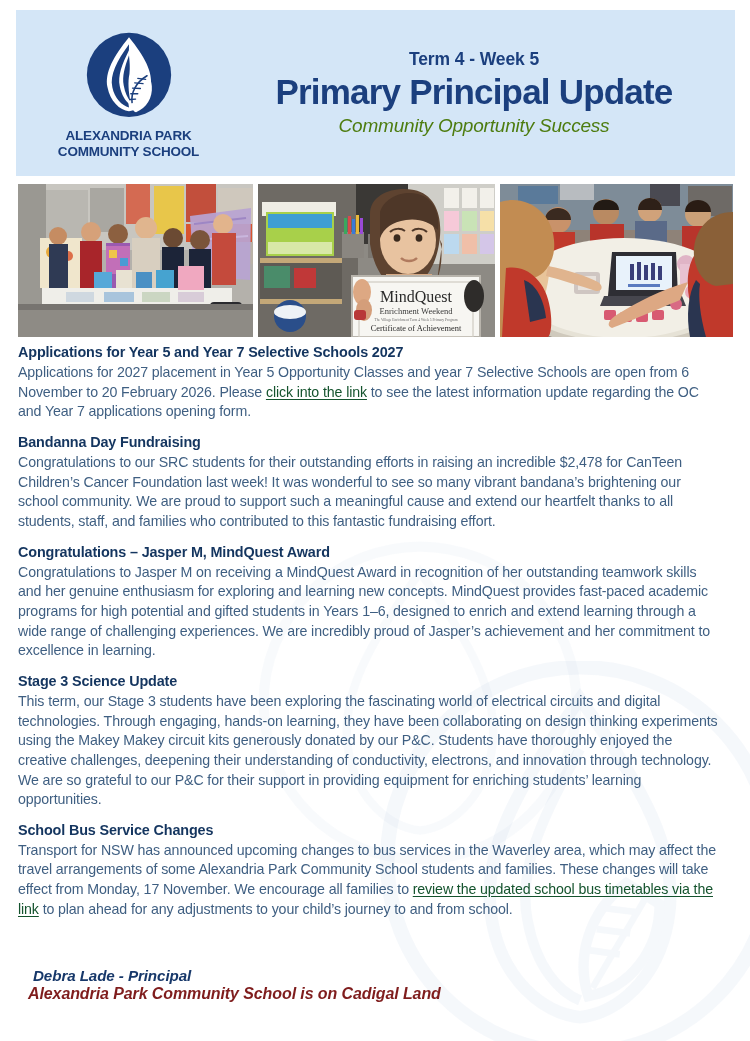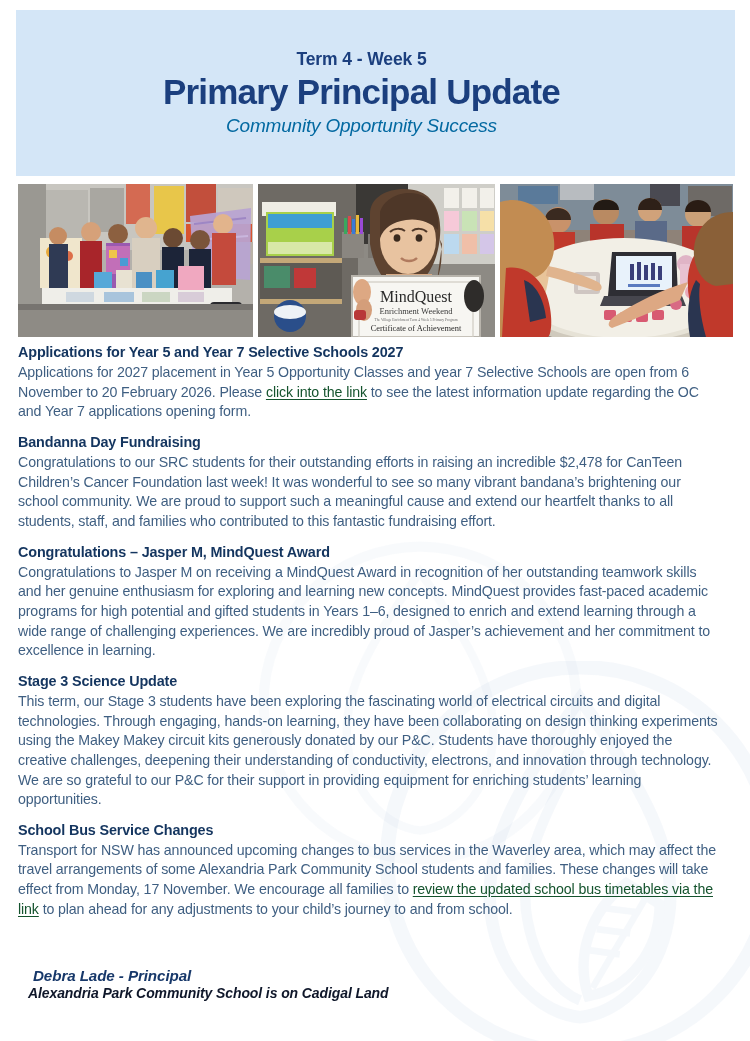--- a/index.html
+++ b/index.html
@@ -76,21 +76,21 @@
   }
   #banner-title {
     color: #1b3f7e;
     font-weight: bold;
     font-size: 35px;
     letter-spacing: -0.8px;
     line-height: 1.12;
     margin: 1px 0 4px 0;
   }
   #banner-tagline {
-    color: #0369a1;
+    color: #4d7c0f;
     font-style: italic;
     font-size: 19px;
     letter-spacing: -0.2px;
   }
 
   
   #photos {
     position: absolute;
     left: 18px; top: 184px;
     width: 715px; height: 186px;
@@ -146,24 +146,24 @@
   #sig-name {
     color: #17386a;
     font-weight: bold;
     font-style: italic;
     font-size: 15.2px;
     letter-spacing: -0.1px;
     padding-left: 5px;
     margin-bottom: 1px;
   }
   #sig-line {
-    color: #0f172a;
+    color: #7f1d1d;
     font-weight: bold;
     font-style: italic;
-    font-size: 14px;
+    font-size: 16px;
     letter-spacing: -0.1px;
   }
 </style>
 </head>
 <body>
 
 <svg id="watermark" viewBox="0 0 200 210">
   <circle cx="100" cy="95" r="92" fill="none" stroke="#5c88bd" stroke-width="7"></circle>
   <path d="M100 18 C70 60 52 92 58 124 C63 152 82 168 100 170 C118 168 137 152 142 124 C148 92 130 60 100 18 Z" fill="none" stroke="#5c88bd" stroke-width="6"></path>
   <path d="M100 42 C82 74 70 100 75 124 C79 146 90 158 100 162" fill="none" stroke="#5c88bd" stroke-width="5"></path>
@@ -178,20 +178,40 @@
 
 <svg id="watermark-2" viewBox="0 0 200 210">
   <circle cx="100" cy="95" r="92" fill="none" stroke="#5c88bd" stroke-width="6"></circle>
   <path d="M100 18 C70 60 52 92 58 124 C63 152 82 168 100 170 C118 168 137 152 142 124 C148 92 130 60 100 18 Z" fill="none" stroke="#5c88bd" stroke-width="5"></path>
 </svg>
 
 <div id="page">
 
   <div id="banner">
 
+    <div id="brand">
+      <svg id="logo-mark" viewBox="0 0 200 205">
+        <circle cx="100" cy="100" r="96" fill="#1b3f7e"></circle>
+        <path d="M100 14 C66 56 44 94 51 128 C57 160 79 180 100 183 C121 180 143 160 149 128 C156 94 134 56 100 14 Z" fill="#ffffff"></path>
+        <path d="M100 30 C72 68 56 100 62 128 C67 153 84 170 100 174 C97 150 90 124 95 98 C99 74 100 50 100 30 Z" fill="#1b3f7e"></path>
+        <path d="M100 44 C84 76 74 102 79 126 C83 146 92 160 101 166 C96 142 92 118 97 96 C100 78 100 58 100 44 Z" fill="#ffffff"></path>
+        <path d="M100 56 C90 82 84 104 88 124 C91 141 97 153 103 160 C99 138 97 116 101 98 C103 82 101 66 100 56 Z" fill="#1b3f7e"></path>
+        <path d="M141 102 C114 116 101 140 104 164 C106 178 111 184 116 185 C140 176 154 152 152 126 C151 112 147 104 141 102 Z" fill="#ffffff"></path>
+        <path d="M141 102 C116 117 104 140 107 163" fill="none" stroke="#1b3f7e" stroke-width="3.6" stroke-linecap="round"></path>
+        <g stroke="#1b3f7e" stroke-width="3" stroke-linecap="round" fill="none">
+          <path d="M138 110 L120 108"></path>
+          <path d="M132 120 L113 118"></path>
+          <path d="M126 131 L108 130"></path>
+          <path d="M120 143 L104 143"></path>
+          <path d="M115 155 L102 156"></path>
+        </g>
+      </svg>
+      <div id="brand-name">ALEXANDRIA PARK
+COMMUNITY SCHOOL</div>
+    </div>
 
     <div id="banner-text">
       <div id="term-line">Term 4 - Week 5</div>
       <div id="banner-title">Primary Principal Update</div>
       <div id="banner-tagline">Community Opportunity Success</div>
     </div>
 
   </div>
 
   <div id="photos">

